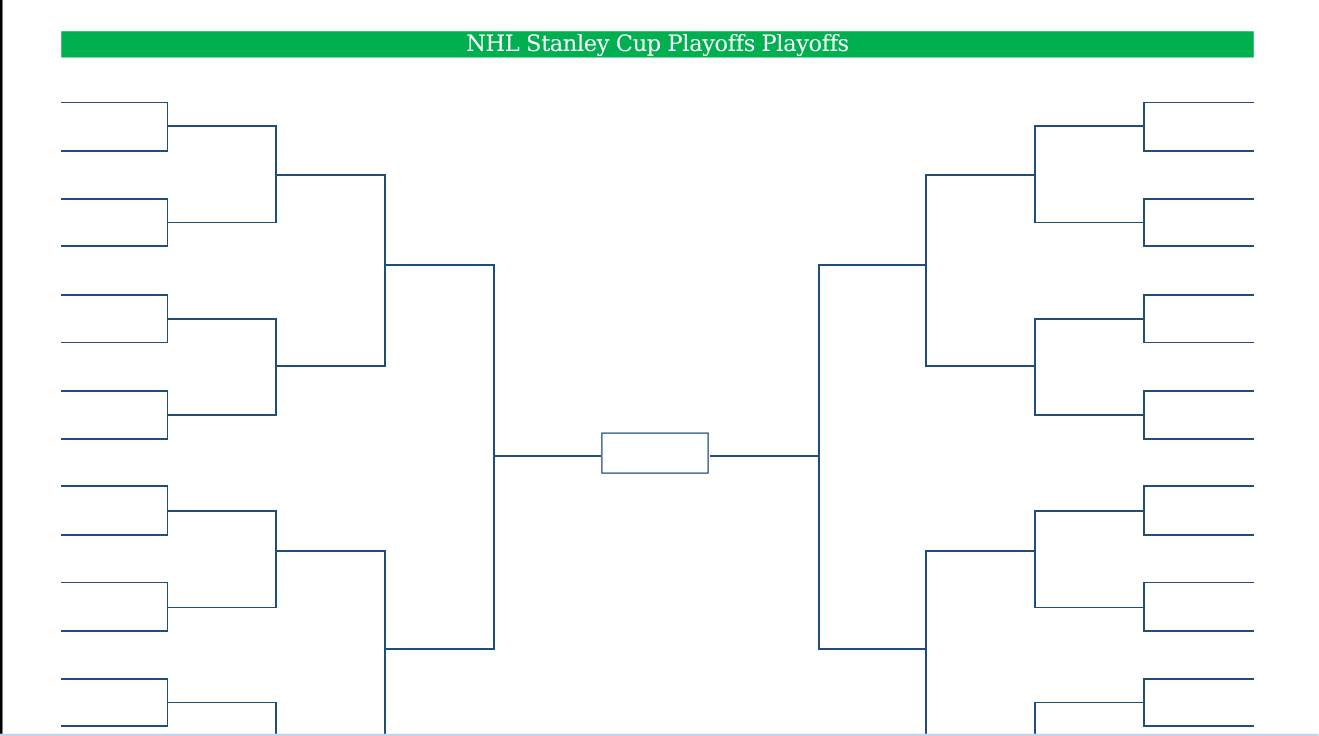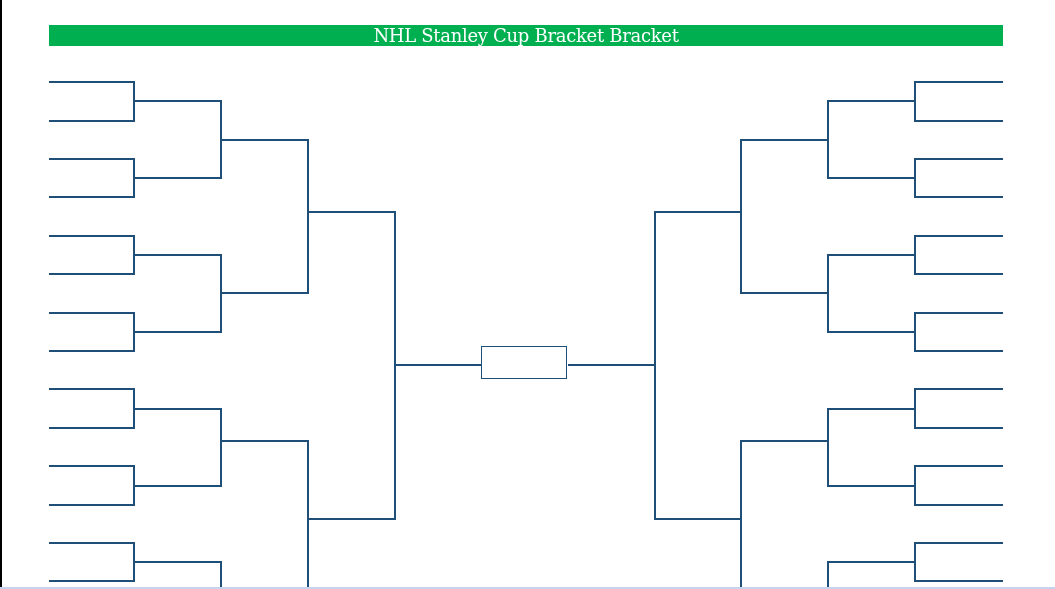--- a/index.html
+++ b/index.html
@@ -9,21 +9,21 @@
   .header { position:absolute; left:49px; top:25px; width:954px; height:21px; background:#00B050; color:#fff; text-align:center; font-size:18px; line-height:21px; font-family:"DejaVu Serif", serif; letter-spacing:-0.3px; }
   .slot { position:absolute; background:transparent; }
   .final-box { position:absolute; left:481px; top:346px; width:86px; height:33px; border:1.3px solid #1F4E79; box-sizing:border-box; }
   svg.bracket { position:absolute; left:0; top:0; }
 </style>
 </head>
 <body>
 
 <div class="left-border"></div>
 
-<div class="header">NHL Stanley Cup Bracket Bracket</div>
+<div class="header">NHL Stanley Cup Playoffs Playoffs</div>
 
 <svg class="bracket" width="1055" height="589" xmlns="http://www.w3.org/2000/svg">
   <g stroke="#1F4E79" stroke-width="1.3" fill="none" shape-rendering="crispEdges">
 
     <g>
       <polyline points="49,82 134,82 134,121 49,121"></polyline>
       <polyline points="49,159 134,159 134,197 49,197"></polyline>
       <polyline points="49,236 134,236 134,274 49,274"></polyline>
       <polyline points="49,313 134,313 134,351 49,351"></polyline>
       <polyline points="49,389 134,389 134,428 49,428"></polyline>

